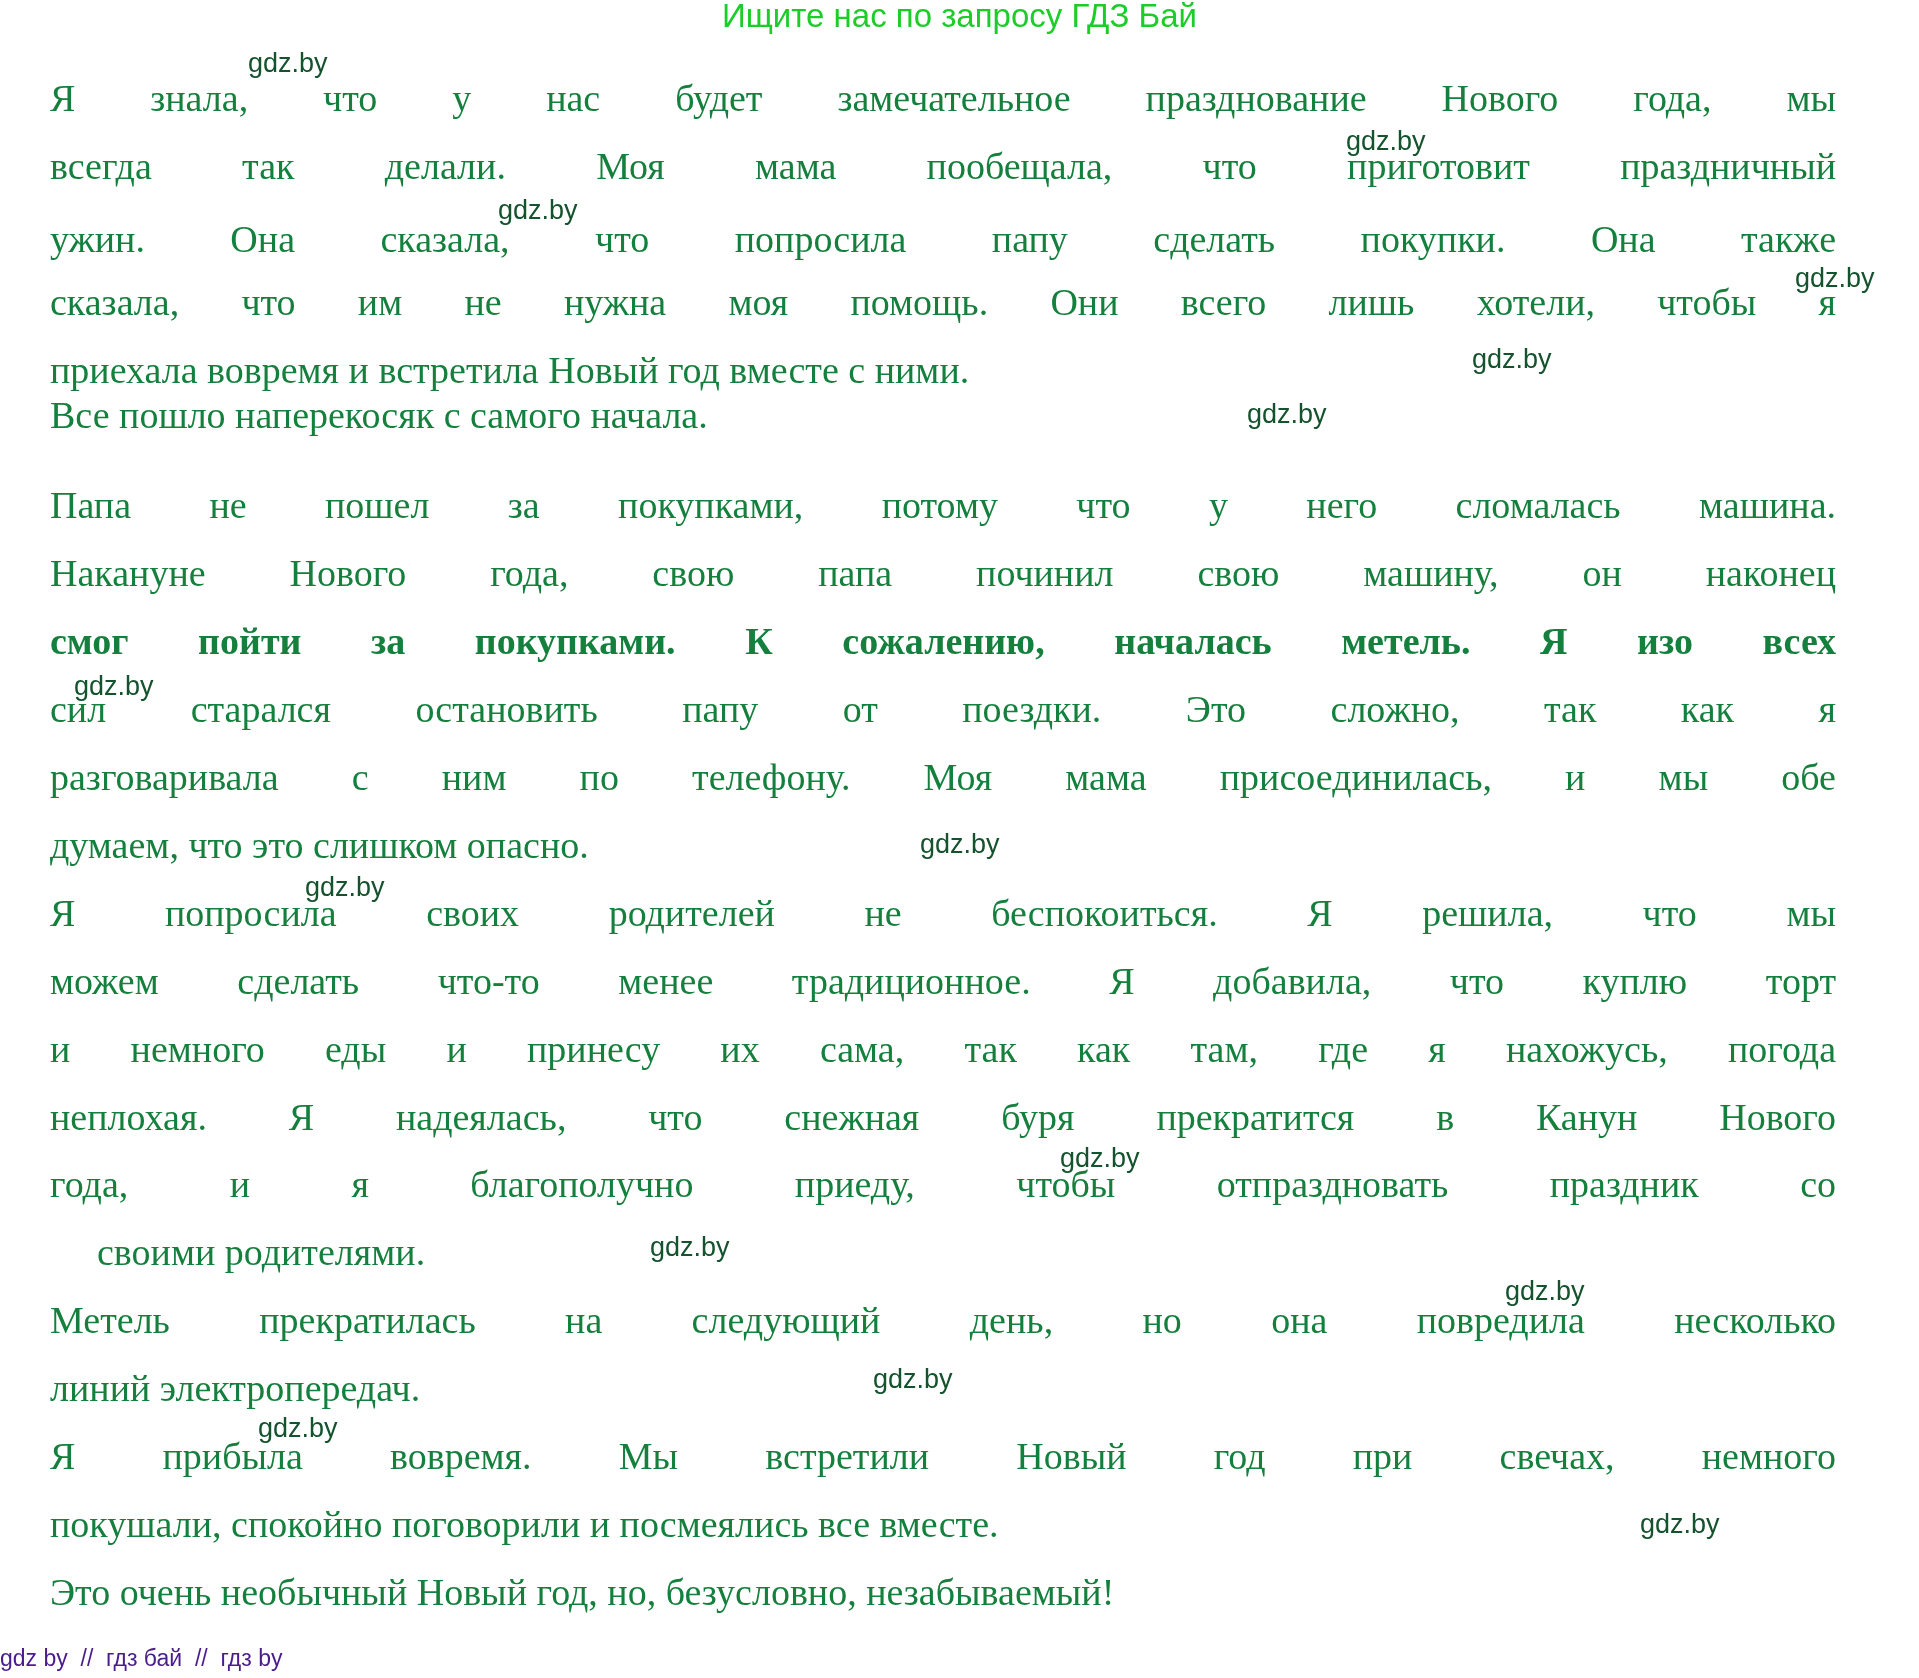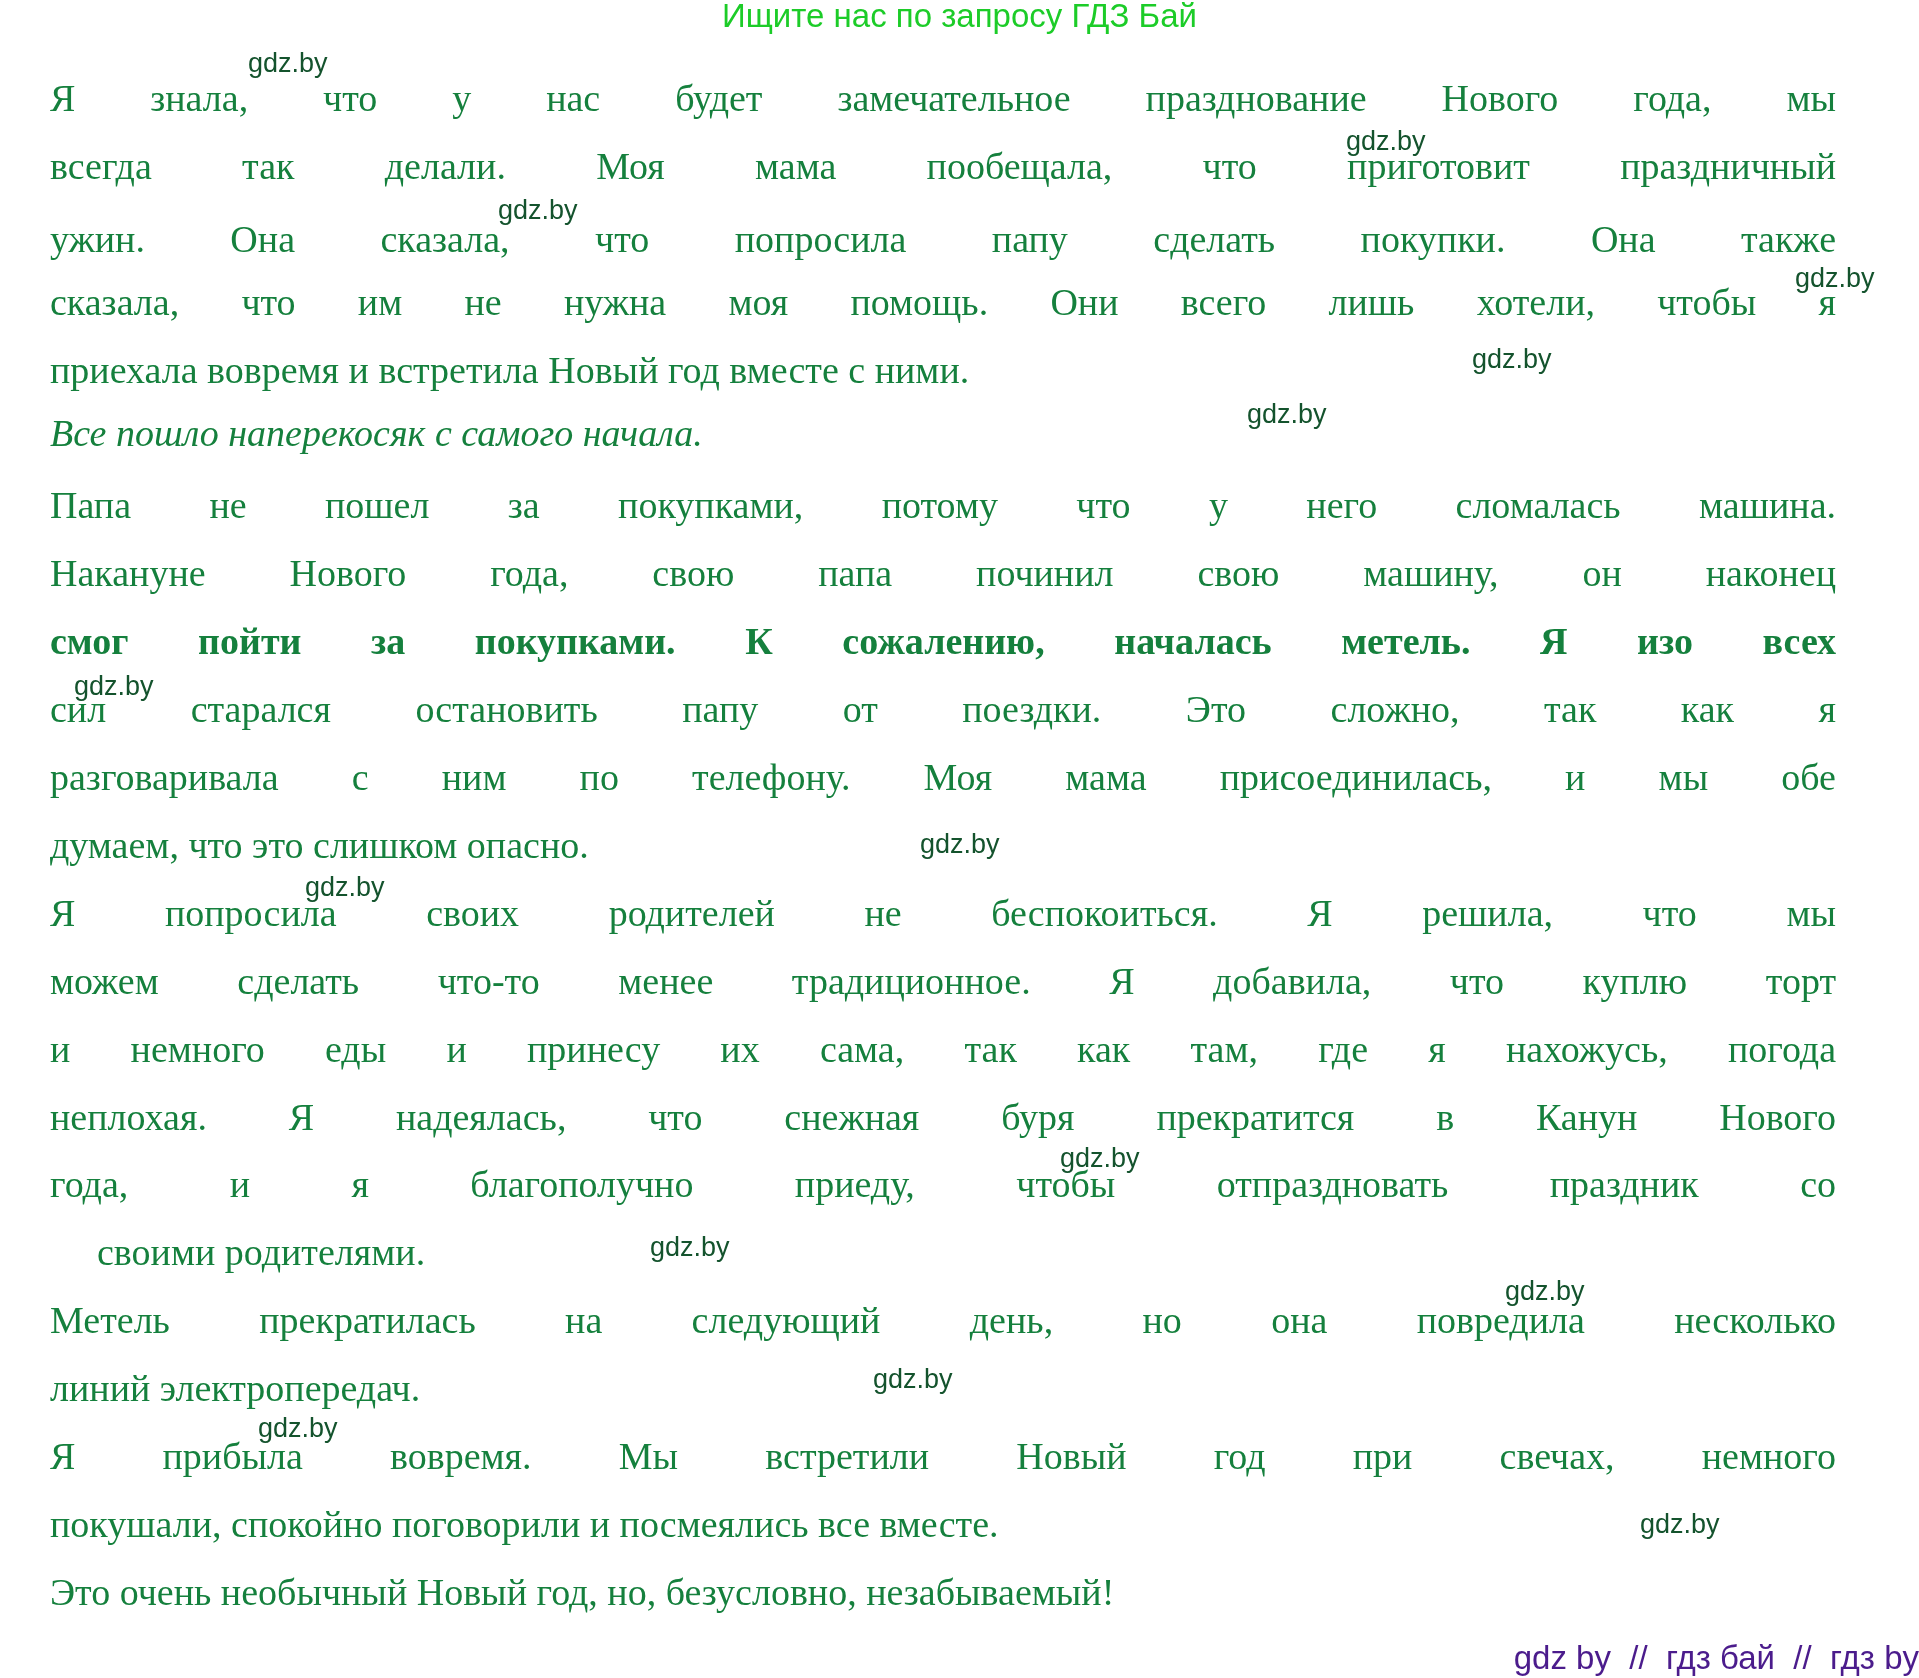--- a/index.html
+++ b/index.html
@@ -13,37 +13,37 @@
     position:absolute; left:50px; width:1786px;
     font-family:"Liberation Serif", serif; font-size:38px; color:#15803d;
     line-height:64px; white-space:nowrap;
   }
   .line.justify { text-align:justify; text-align-last:justify; white-space:normal; }
   .wm {
     position:absolute; font-family:"Liberation Sans", sans-serif; font-size:27px;
     color:#14532d; line-height:30px; white-space:nowrap;
   }
   .footer {
-    position:absolute; top:1640px; left:0; width:1919px; text-align:right;
-    font-family:"Liberation Sans", sans-serif; font-size:33px; color:#4b1c8c;
+    position:absolute; top:1640px; left:0; width:1919px; text-align:left;
+    font-family:"Liberation Sans", sans-serif; font-size:23px; color:#4b1c8c;
     line-height:36px; white-space:pre;
   }
 </style>
 </head>
 <body>
 
 <div class="header">Ищите нас по запросу ГДЗ Бай</div>
 
 <div id="lines">
     <div class="line justify" style="top: 66px;">Я знала, что у нас будет замечательное празднование Нового года, мы</div>
     <div class="line justify" style="top: 133.9px;">всегда так делали. Моя мама пообещала, что приготовит праздничный</div>
     <div class="line justify" style="top: 207px;">ужин. Она сказала, что попросила папу сделать покупки. Она также</div>
     <div class="line justify" style="top: 269.7px;">сказала, что им не нужна моя помощь. Они всего лишь хотели, чтобы я</div>
     <div class="line" style="top: 337.6px;">приехала вовремя и встретила Новый год вместе с ними.</div>
-    <div class="line" style="top: 401px; font-style: italic;">Все пошло наперекосяк с самого начала.</div>
+    <div class="line" style="top: 383px;">Все пошло наперекосяк с самого начала.</div>
     <div class="line justify" style="top: 473.4px;">Папа не пошел за покупками, потому что у него сломалась машина.</div>
     <div class="line justify" style="top: 541.3px;">Накануне Нового года, свою папа починил свою машину, он наконец</div>
     <div class="line justify" style="top: 609.2px; font-weight: bold;">смог пойти за покупками. К сожалению, началась метель. Я изо всех</div>
     <div class="line justify" style="top: 677.1px;">сил старался остановить папу от поездки. Это сложно, так как я</div>
     <div class="line justify" style="top: 745px;">разговаривала с ним по телефону. Моя мама присоединилась, и мы обе</div>
     <div class="line" style="top: 812.9px;">думаем, что это слишком опасно.</div>
     <div class="line justify" style="top: 880.8px;">Я попросила своих родителей не беспокоиться. Я решила, что мы</div>
     <div class="line justify" style="top: 948.7px;">можем сделать что-то менее традиционное. Я добавила, что куплю торт</div>
     <div class="line justify" style="top: 1016.6px;">и немного еды и принесу их сама, так как там, где я нахожусь, погода</div>
     <div class="line justify" style="top: 1084.5px;">неплохая. Я надеялась, что снежная буря прекратится в Канун Нового</div>

